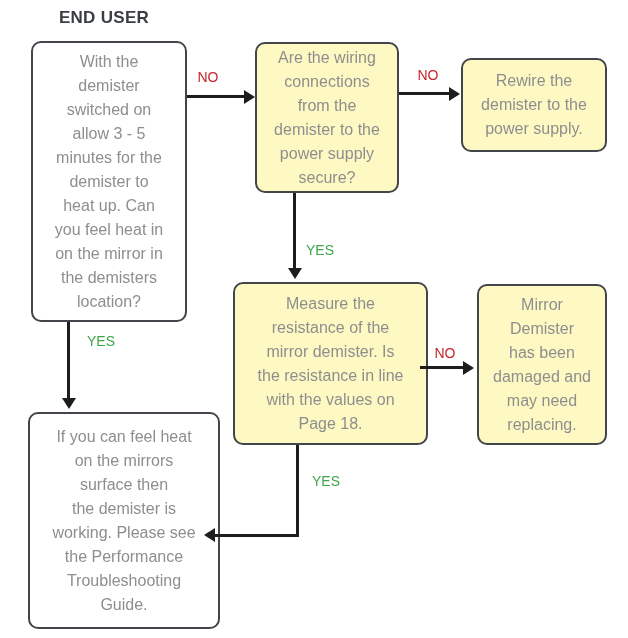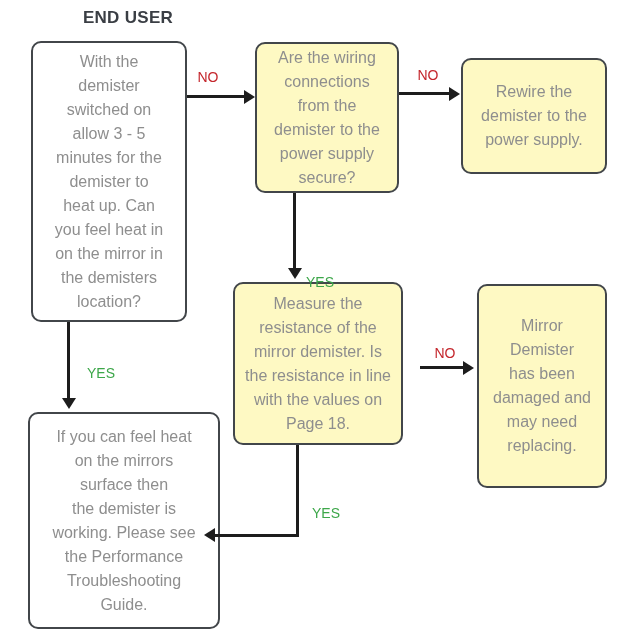--- a/index.html
+++ b/index.html
@@ -55,60 +55,60 @@
     border-right: 11px solid #1d1d1d;
   }
   .edge-label {
     position: absolute;
     transform: translateX(-50%);
     font-size: 14px;
     font-weight: normal;
     white-space: nowrap;
   }
   .edge-label.no { color: #c4262c; }
-  .edge-label.yes { color: #3da74a; margin-top: 32px; }
+  .edge-label.yes { color: #3da74a; }
 </style>
 </head>
 <body>
 
 <div class="canvas">
 
-  <div class="col-header" style="left:128px; top:8px;">END USER</div>
+  <div class="col-header" style="left:104px; top:8px;">END USER</div>
 
   <div class="box white" style="left:31px; top:41px; width:156px; height:281px;">With the
 demister
 switched on
 allow 3 - 5
 minutes for the
 demister to
 heat up. Can
 you feel heat in
 on the mirror in
 the demisters
 location?</div>
 
   <div class="box beige" style="left:255px; top:42px; width:144px; height:151px;">Are the wiring
 connections
 from the
 demister to the
 power supply
 secure?</div>
 
-  <div class="box beige" style="left:461px; top:58px; width:146px; height:116px;border-radius:10px;">Rewire the
+  <div class="box beige" style="left:461px; top:58px; width:146px; height:94px;border-radius:10px;">Rewire the
 demister to the
 power supply.</div>
 
-  <div class="box beige" style="left:233px; top:282px; width:170px; height:163px;">Measure the
+  <div class="box beige" style="left:233px; top:282px; width:195px; height:163px;">Measure the
 resistance of the
 mirror demister. Is
 the resistance in line
 with the values on
 Page 18.</div>
 
-  <div class="box beige" style="left:477px; top:284px; width:130px; height:204px;">Mirror
+  <div class="box beige" style="left:477px; top:284px; width:130px; height:161px;">Mirror
 Demister
 has been
 damaged and
 may need
 replacing.</div>
 
   <div class="box white" style="left:28px; top:412px; width:192px; height:217px;">If you can feel heat
 on the mirrors
 surface then
 the demister is

